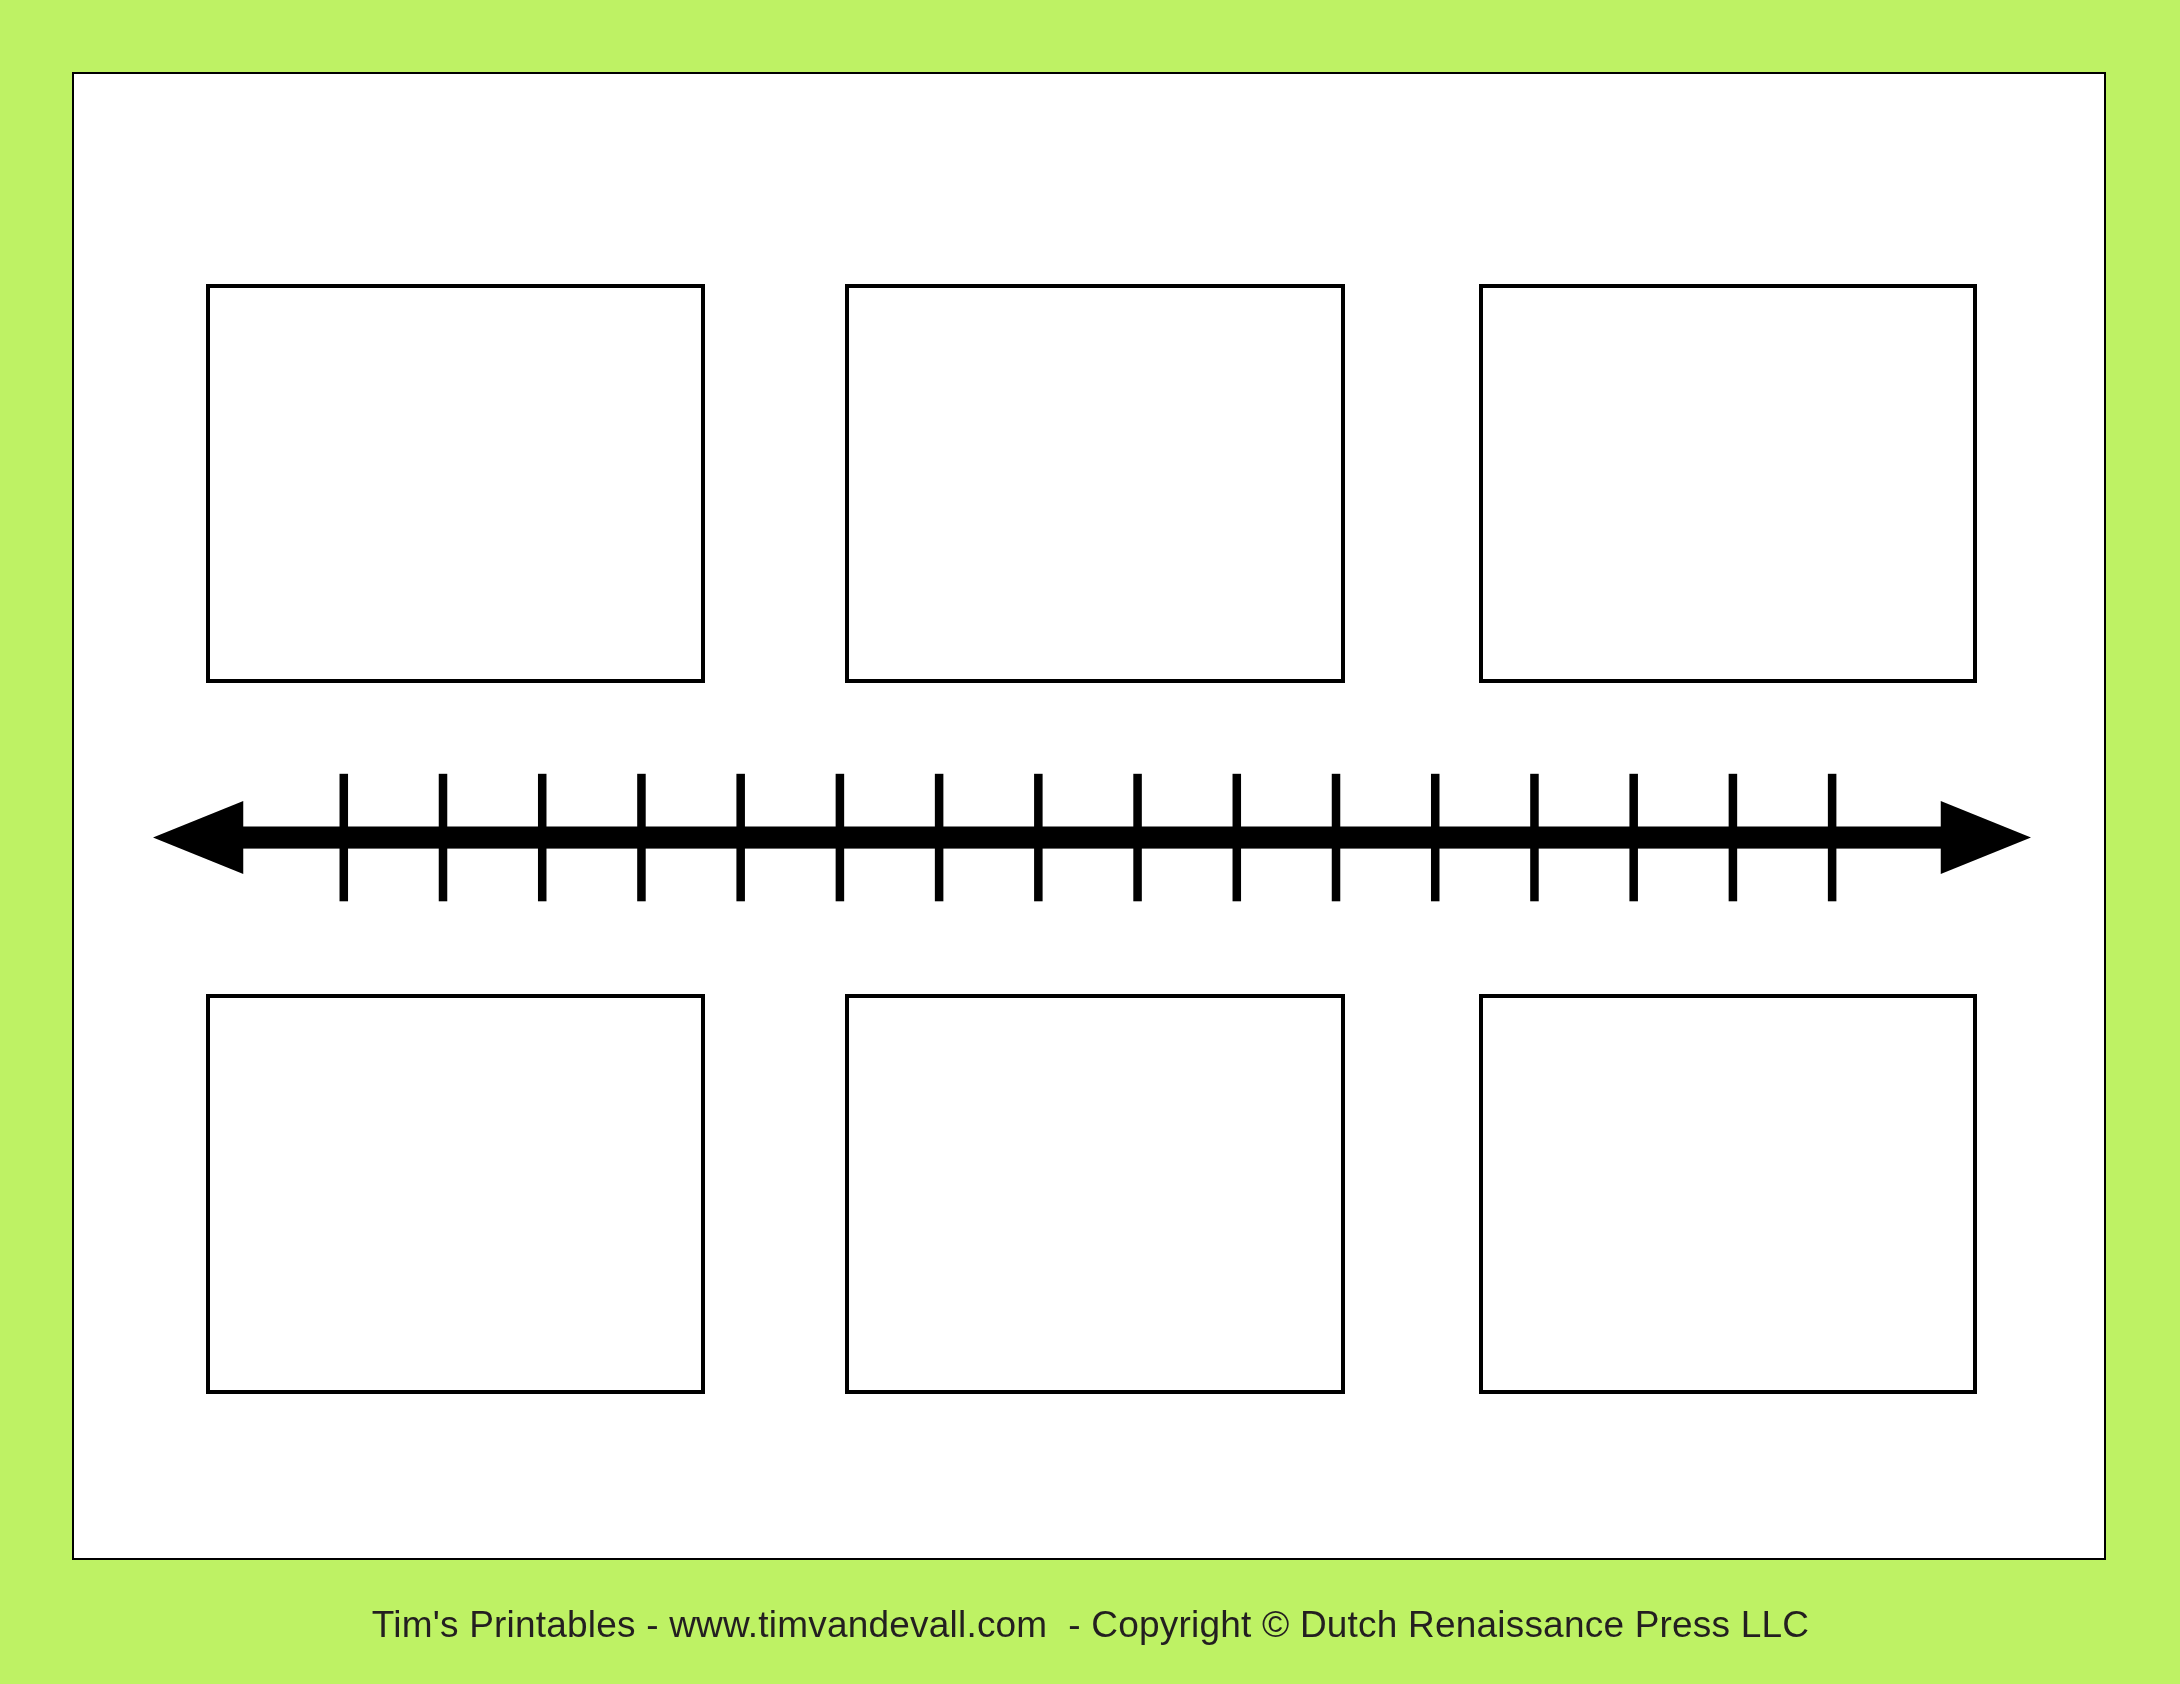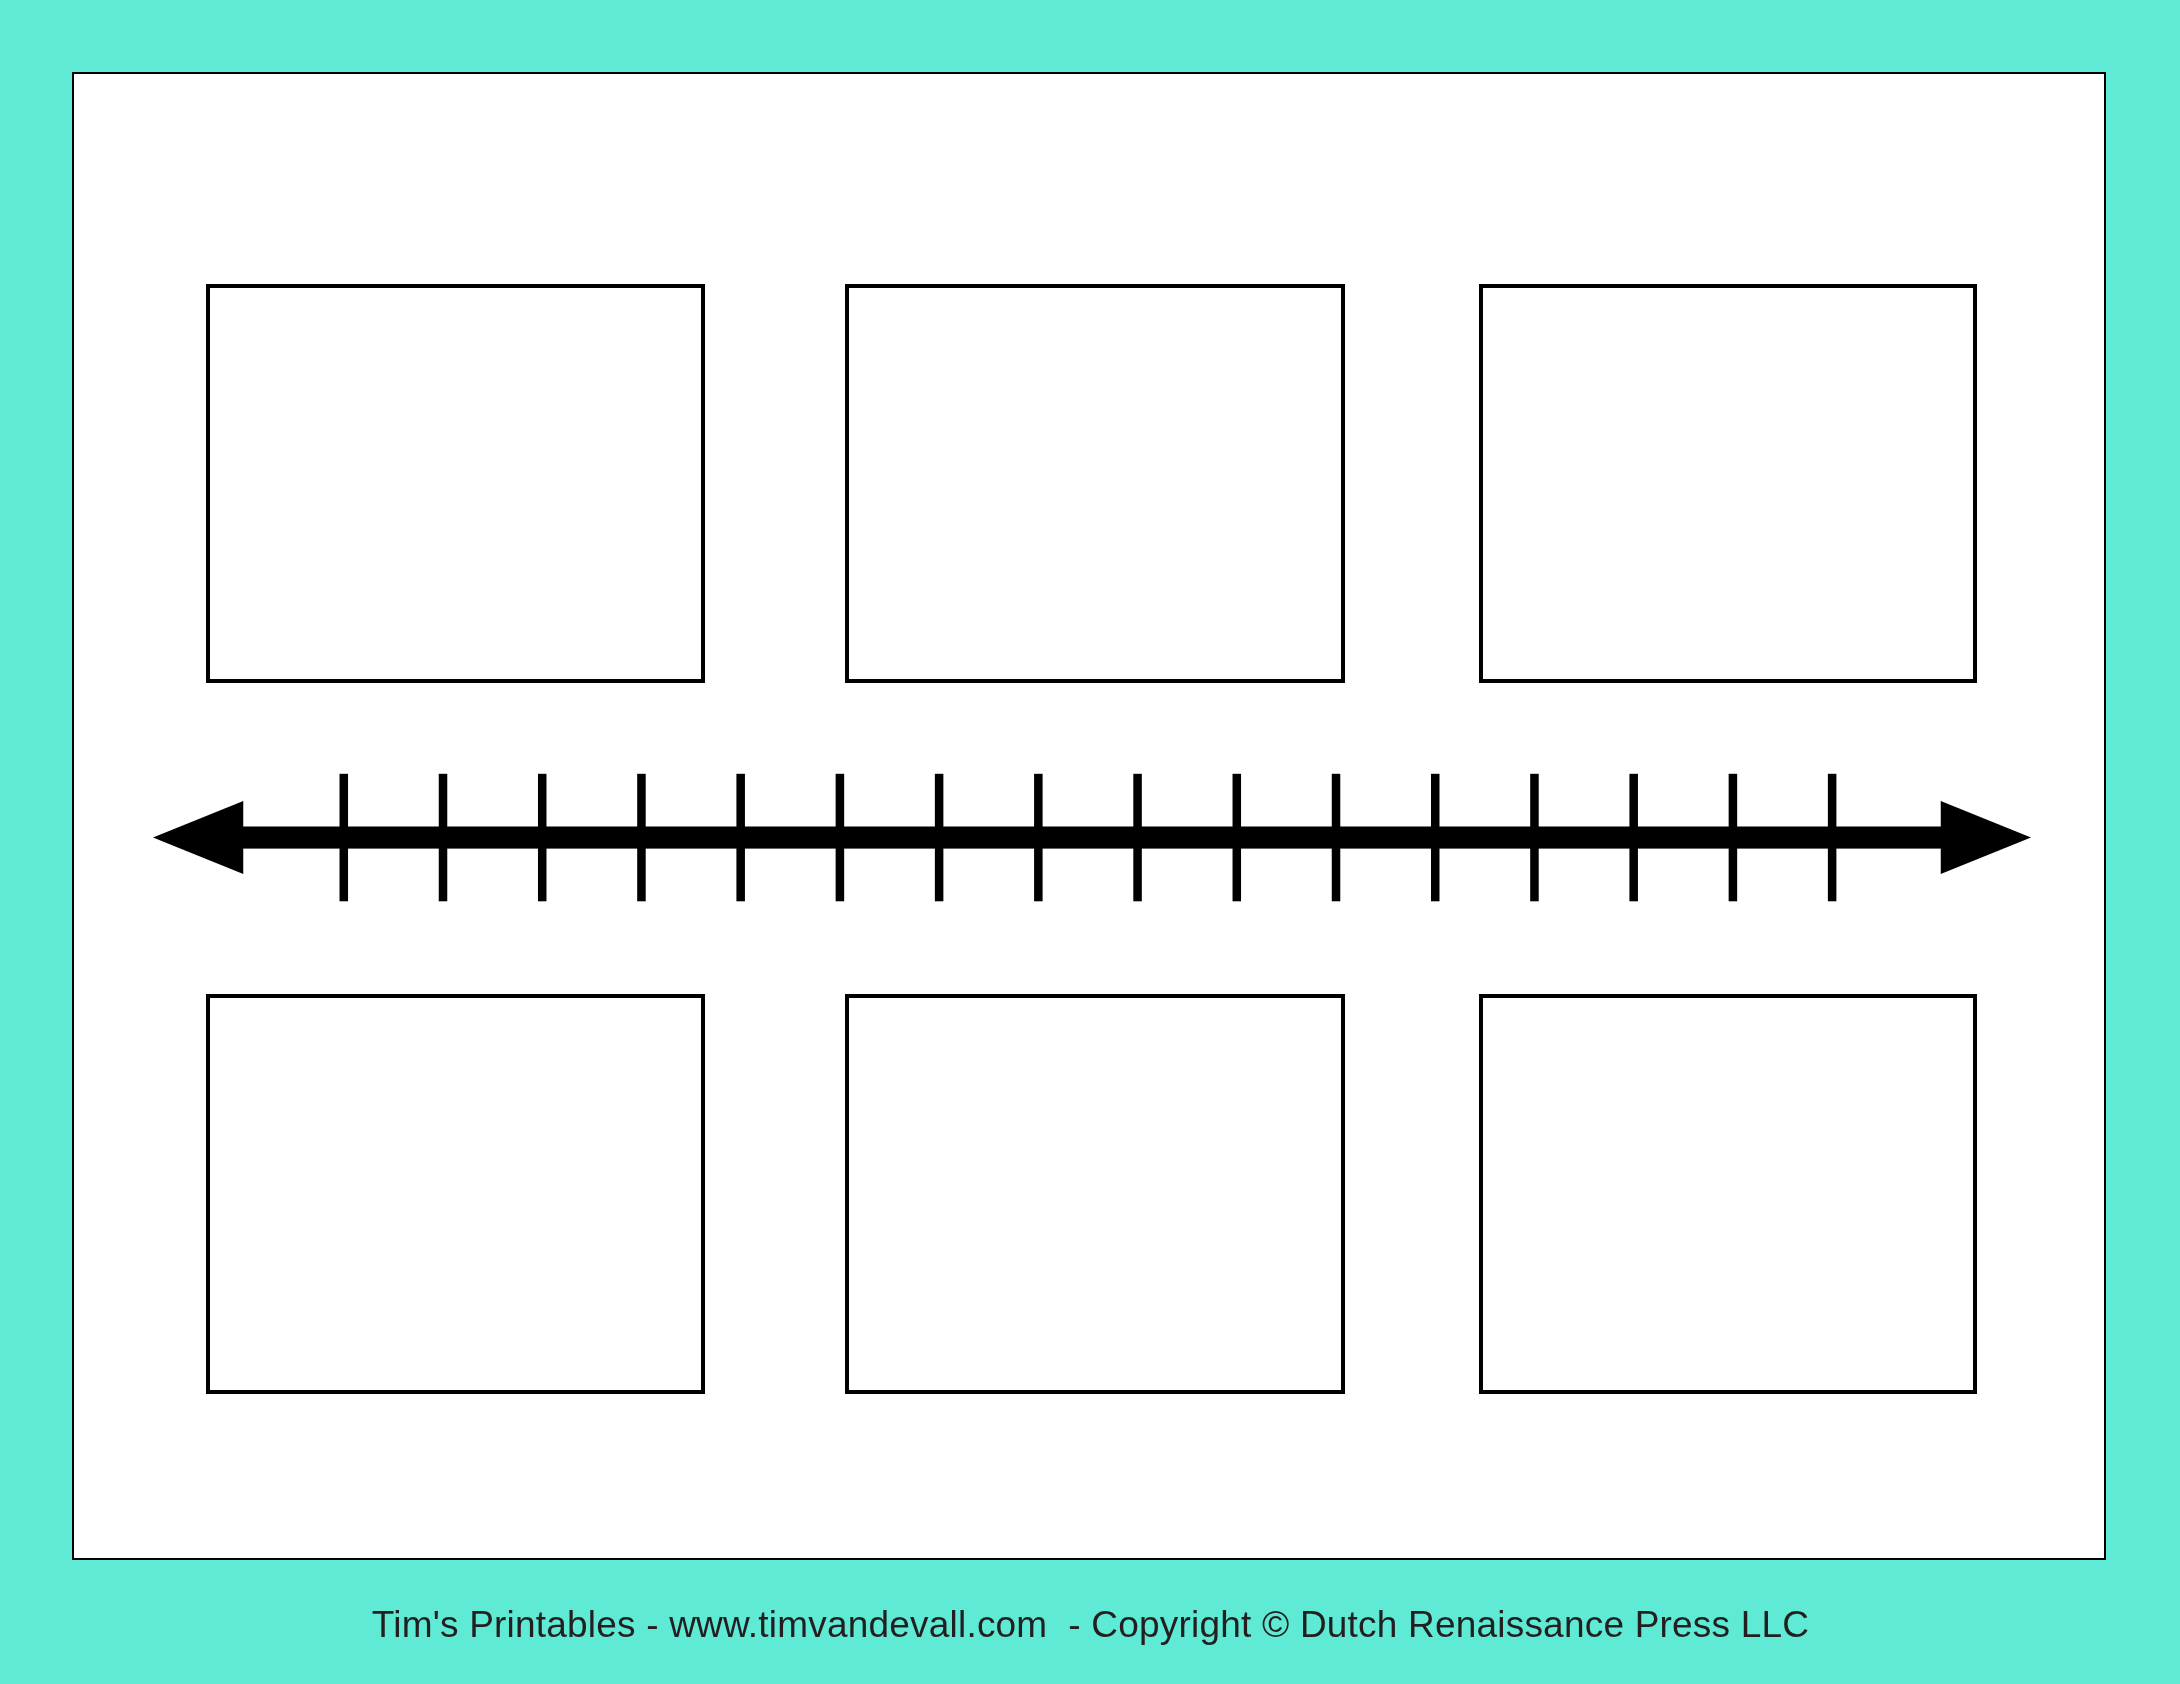--- a/index.html
+++ b/index.html
@@ -7,21 +7,21 @@
     padding: 0;
     background: #ffffff;
   }
   body {
     font-family: "Liberation Sans", sans-serif;
   }
   #page {
     position: relative;
     width: 2181px;
     height: 1685px;
-    background: #5eead4;
+    background: #bef264;
     overflow: hidden;
   }
   
   #page-border {
     position: absolute;
     left: 72px;
     top: 72px;
     width: 2034px;
     height: 1488px;
     border: 2.6px solid #000000;

